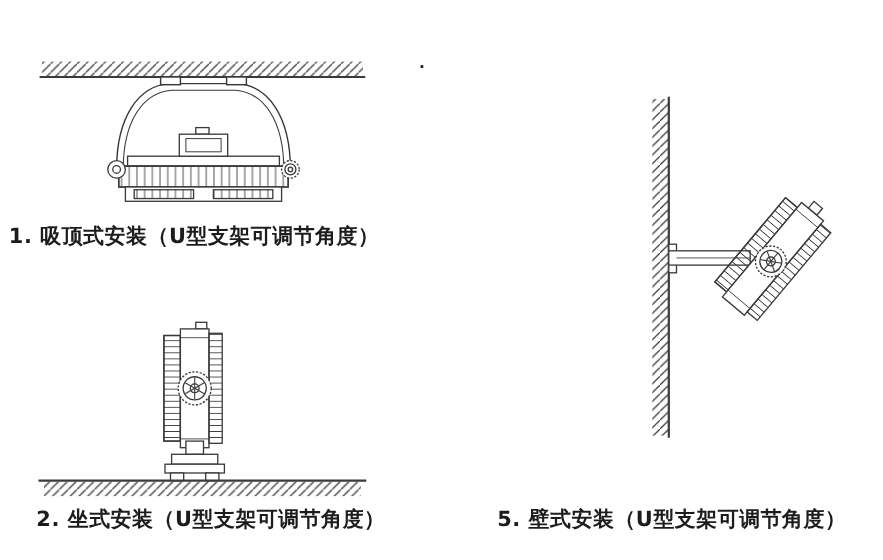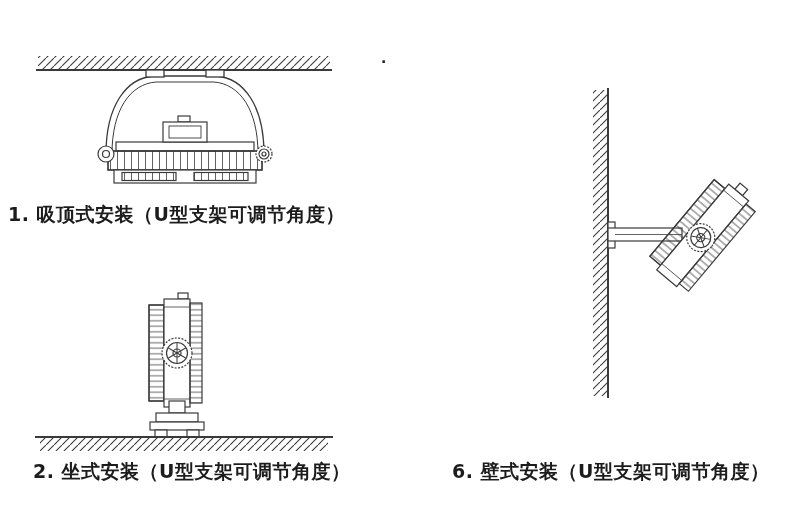--- a/index.html
+++ b/index.html
@@ -168,15 +168,15 @@
         <circle cx="141" cy="167" r="14" stroke-dasharray="2 1.4"></circle>
         <circle cx="141" cy="167" r="10"></circle>
         <circle cx="141" cy="167" r="4"></circle>
         <line x1="141" y1="157" x2="141" y2="177" stroke-width="1"></line>
         <line x1="141" y1="157" x2="141" y2="177" stroke-width="1" transform="rotate(60 141 167)"></line>
         <line x1="141" y1="157" x2="141" y2="177" stroke-width="1" transform="rotate(120 141 167)"></line>
       </g>
     </g>
   </svg>
 
-  <div class="caption" style="left:452px;top:459px;">6. 壁式安装（U型支架可调节角度）</div>
+  <div class="caption" style="left:452px;top:459px;">5. 壁式安装（U型支架可调节角度）</div>
 
 </div>
 
 </body></html>

